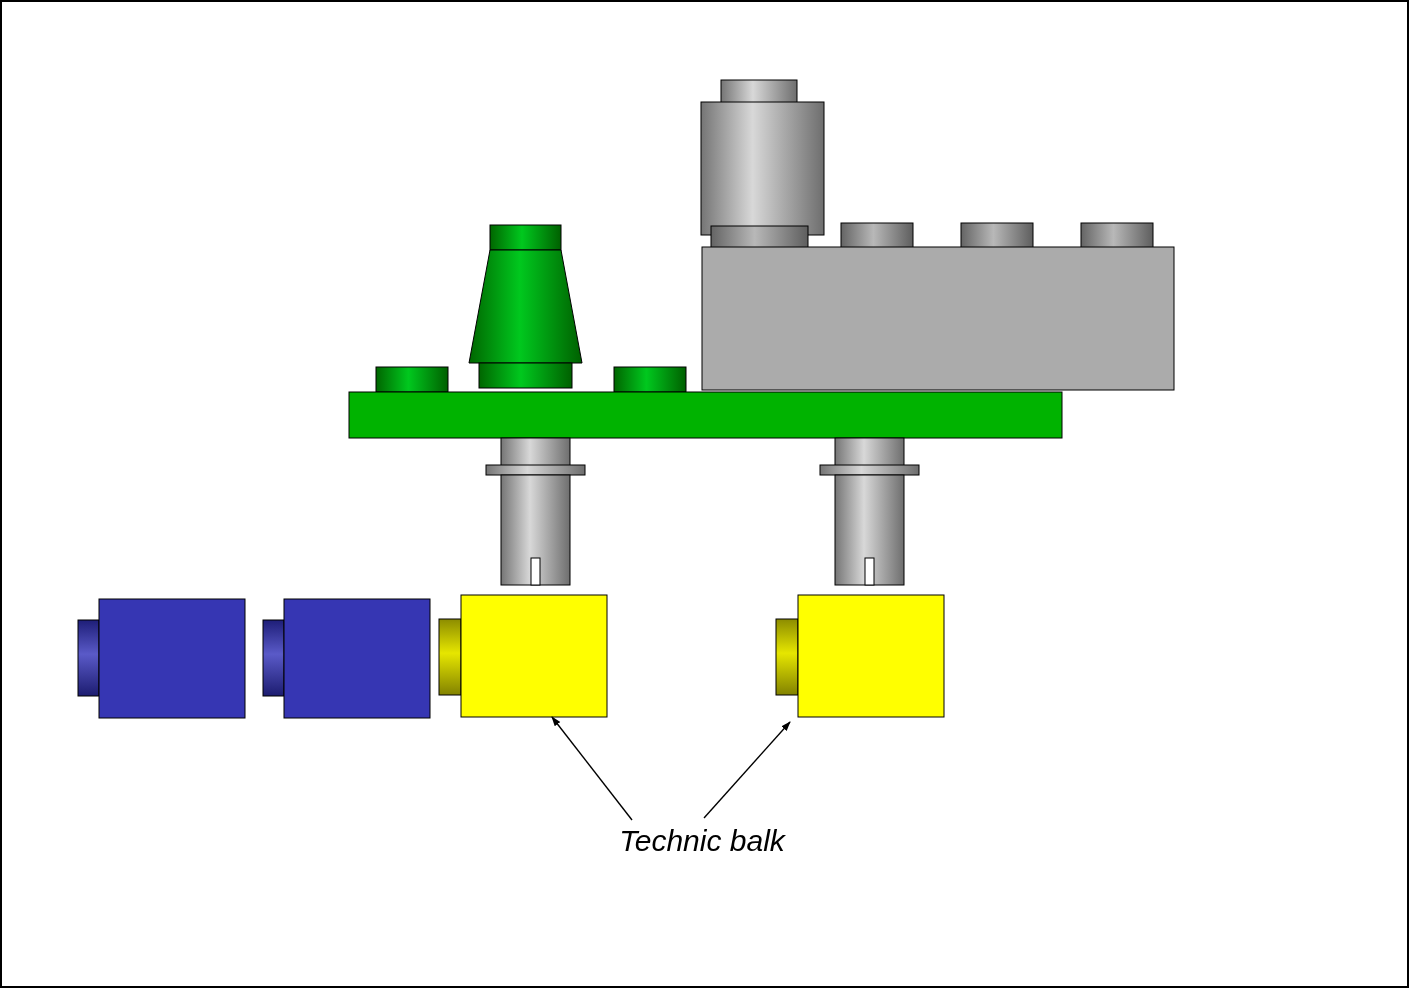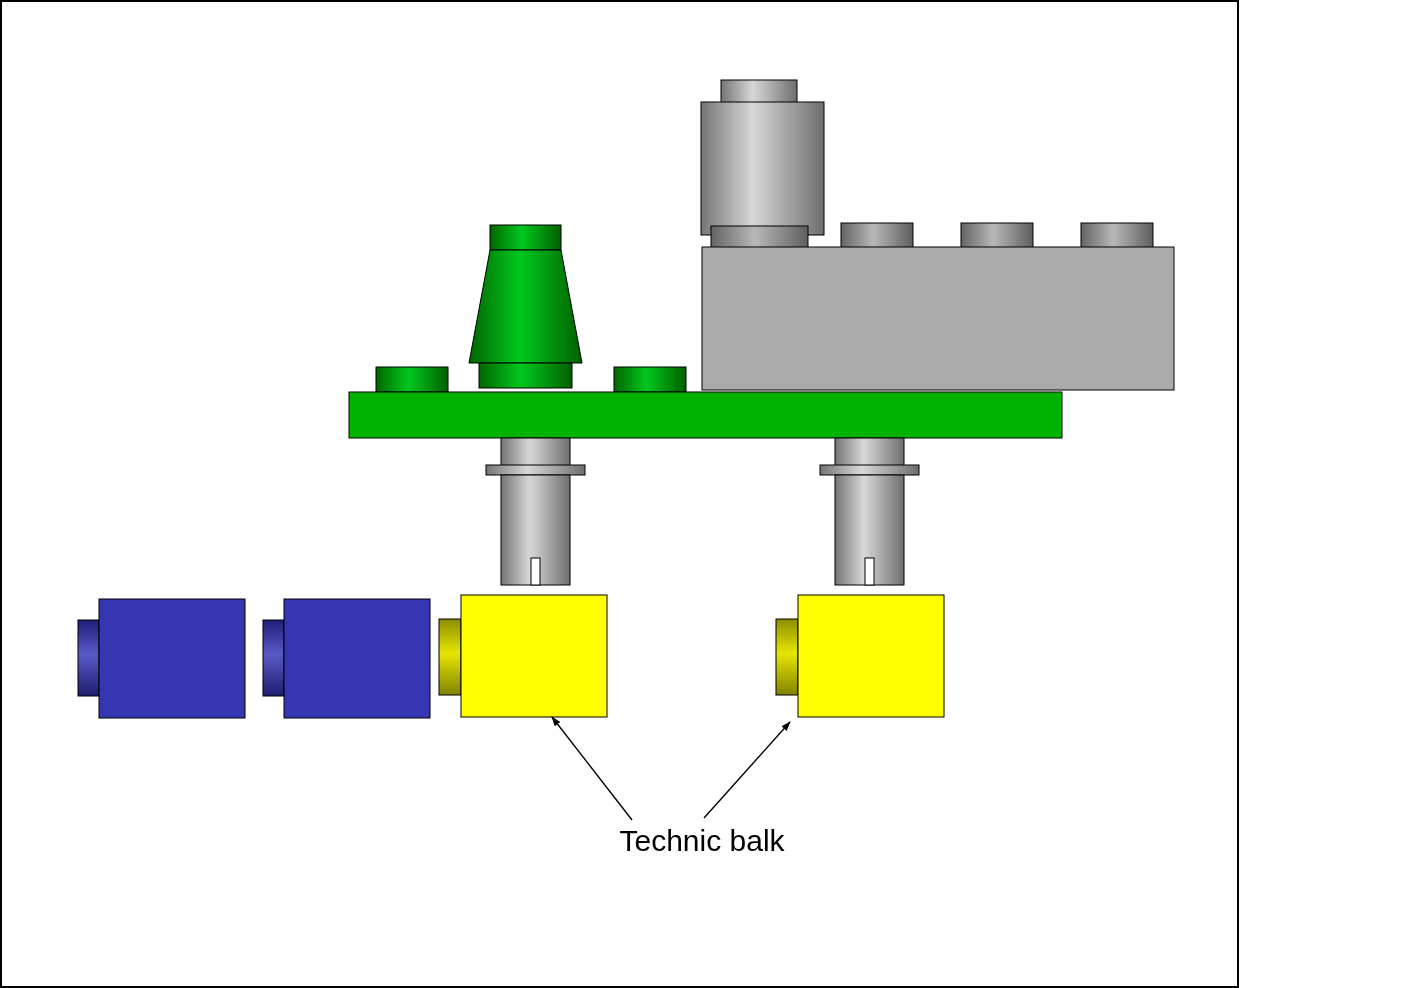--- a/index.html
+++ b/index.html
@@ -3,26 +3,27 @@
 <meta charset="utf-8">
 <style>
   html, body {
     margin: 0;
     padding: 0;
     background: #ffffff;
     font-family: "Liberation Sans", sans-serif;
   }
   #canvas {
     position: relative;
-    width: 1239px;
+    width: 1409px;
     height: 988px;
     box-sizing: border-box;
     border: 2px solid var(--outline, #000);
     background: var(--background, #fff);
     overflow: hidden;
+    font-style: italic;
   }
   #scene {
     position: absolute;
     left: 0;
     top: 0;
   }
   .outlined {
     stroke: var(--outline, #000);
     stroke-width: 1;
   }

